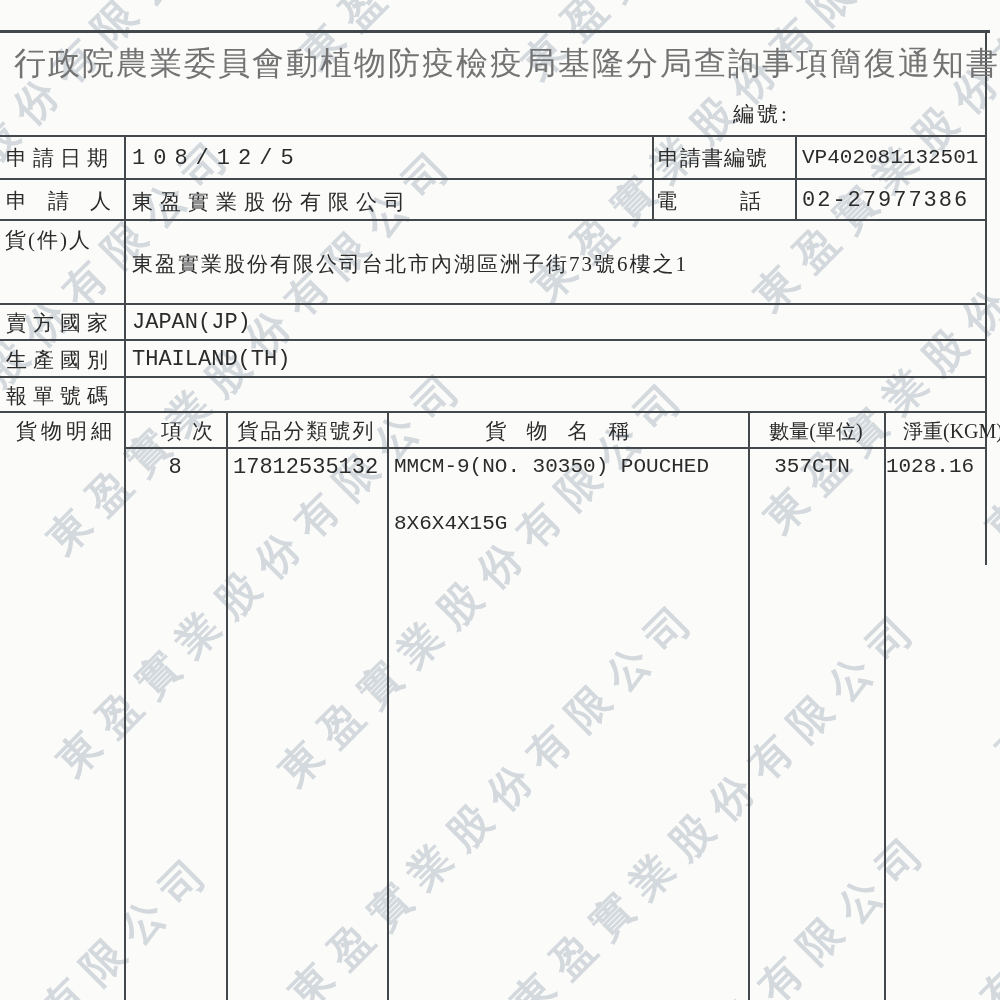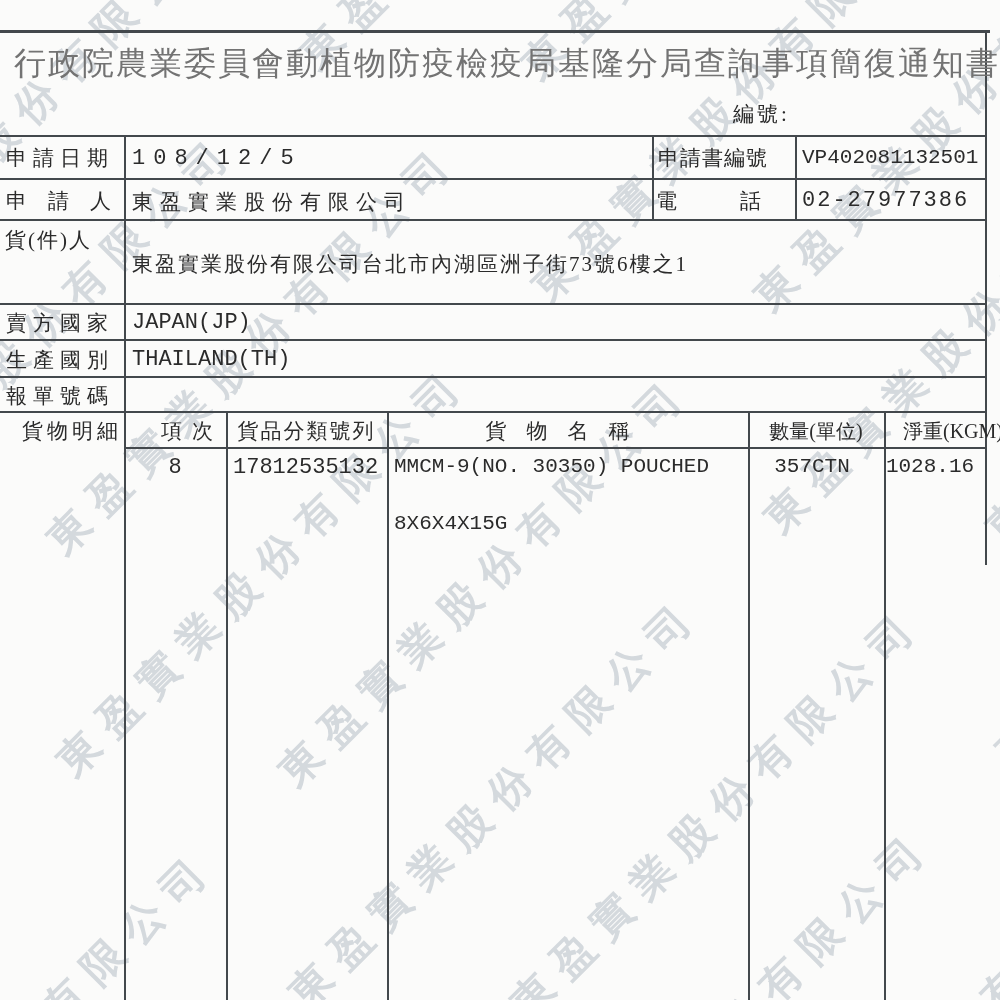--- a/index.html
+++ b/index.html
@@ -101,21 +101,21 @@
     <div class="cell cjk" style="left:132px;top:250px;letter-spacing:2px;">東盈實業股份有限公司台北市內湖區洲子街73號6樓之1</div>
 
     <div class="cell cjk" style="left:6px;top:309px;letter-spacing:6px;">賣方國家</div>
     <div class="cell mv" style="left:132px;top:310px;">JAPAN(JP)</div>
 
     <div class="cell cjk" style="left:6px;top:346px;letter-spacing:6px;">生產國別</div>
     <div class="cell mv" style="left:132px;top:347px;">THAILAND(TH)</div>
 
     <div class="cell cjk" style="left:6px;top:382px;letter-spacing:6px;">報單號碼</div>
 
-    <div class="cell cjk" style="left:22px;top:417px;letter-spacing:4px;">貨物明細</div>
+    <div class="cell cjk" style="left:16px;top:417px;letter-spacing:4px;">貨物明細</div>
     <div class="cell cjk ctr" style="left:132px;top:417px;width:120px;letter-spacing:10px;">項次</div>
     <div class="cell cjk ctr" style="left:387px;top:417px;width:361px;letter-spacing:20px;">貨物名稱</div>
     <div class="cell cjk ctr" style="left:226px;top:417px;width:161px;letter-spacing:2px;">貨品分類號列</div>
     <div class="cell cjk ctr" style="left:748px;top:418px;width:136px;font-size:20px;">數量(單位)</div>
     <div class="cell cjk ctr" style="left:884px;top:418px;width:92px;font-size:20px;margin-left:19px;">淨重(KGM)</div>
 
     <div class="cell mv ctr" style="left:124px;top:455px;width:102px;">8</div>
     <div class="cell mv" style="left:233px;top:455px;">17812535132</div>
     <div class="cell mv" style="left:394px;top:455px;font-size:21px;">MMCM-9(NO. 30350) POUCHED</div>
     <div class="cell mv" style="left:394px;top:512px;font-size:21px;">8X6X4X15G</div>

